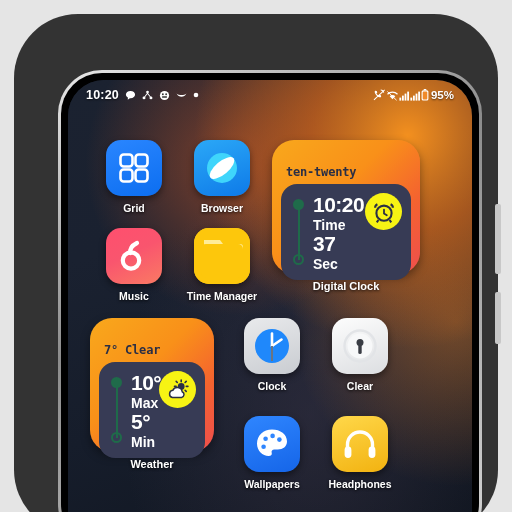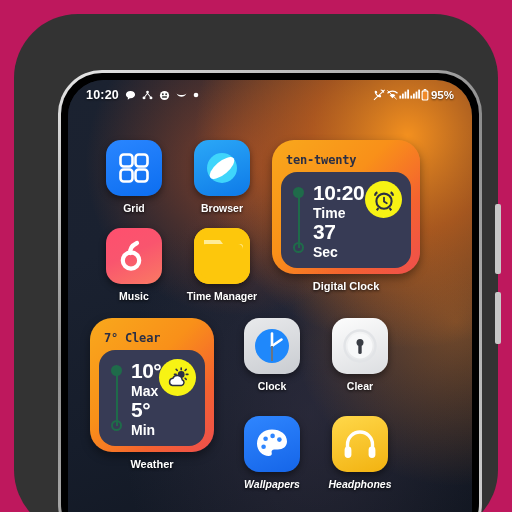--- a/index.html
+++ b/index.html
@@ -1,20 +1,20 @@
 <!DOCTYPE html>
 <html><head>
 <meta charset="utf-8">
 <style>
   * { margin:0; padding:0; box-sizing:border-box; }
   html,body{
     width:512px;height:512px;overflow:hidden;background:#000;
     font-family:"Liberation Sans", sans-serif;
   }
-  #stage{position:relative;width:512px;height:512px;background:#be185d;}
+  #stage{position:relative;width:512px;height:512px;background:#e5e5e5;}
 
   
   .phone-frame{
     position:absolute;left:14px;top:14px;width:484px;height:520px;
     background:#333333;border-radius:64px;
   }
   .side-btn{
     position:absolute;right:-3px;background:#c8c8c8;border-radius:2px;
   }
   .side-btn.b1{top:190px;width:6px;height:70px;}
@@ -46,21 +46,21 @@
       linear-gradient(160deg,#1b2230 0%,#1a2130 30%,#161d2b 60%,#10151f 100%);
   }
 
   
   .statusbar{
     position:absolute;left:0;top:0;width:100%;height:30px;
     display:flex;align-items:center;justify-content:space-between;
     padding:0 18px;color:#fff;
   }
   .sb-left{display:flex;align-items:center;gap:6px;}
-  .sb-right{display:flex;align-items:flex-start;}
+  .sb-right{display:flex;align-items:flex-end;}
   .sb-time{font-size:12.5px;font-weight:bold;letter-spacing:.2px;
            text-shadow:0 1px 2px rgba(0,0,0,.6);}
   .sb-pct{font-size:11.5px;font-weight:bold;margin-left:2px;
           text-shadow:0 1px 2px rgba(0,0,0,.6);}
   .sb-ico{display:inline-flex;align-items:center;justify-content:center;}
   .sb-ico svg{display:block;}
 
   
   .home{position:absolute;left:0;top:30px;right:0;bottom:0;padding:30px 22px 0 22px;}
   .row{display:flex;gap:0;}
@@ -81,21 +81,21 @@
   .ic-browser{background:linear-gradient(160deg,#2ba8f7,#0e7ae8);}
   .ic-music{background:linear-gradient(155deg,#ff4f6e,#f9556e 45%,#fa7a63);}
   .ic-file{background:linear-gradient(160deg,#ffd21a,#f5b800);}
   .ic-clock{background:linear-gradient(160deg,#e9eaec,#c9ccd1);}
   .ic-lock{background:linear-gradient(160deg,#fdfdfd,#dcdee1);}
   .ic-wall{background:linear-gradient(160deg,#2f86ff,#1565e8);}
   .ic-head{background:linear-gradient(160deg,#ffd84a,#f2b210);}
 
   
   .widget{
-    border-radius:22px;padding:12px 9px 9px 9px;
+    border-radius:22px;padding:24px 9px 9px 9px;
     background:linear-gradient(135deg,#f9a81c 0%,#f99019 42%,#f4632f 72%,#ef4e4e 100%);
     box-shadow:0 4px 10px rgba(0,0,0,.4);
     display:flex;flex-direction:column;
   }
   .wtitle{
     font-family:"DejaVu Sans Mono", monospace;
     font-size:12px;color:#2b2f45;font-weight:bold;
     padding:1px 0 5px 5px;letter-spacing:-.2px;
   }
   .wcard{
@@ -360,21 +360,21 @@
                         <circle cx="21" cy="21" r="15.5" fill="none" stroke="#e2e4e7" stroke-width="2.4"></circle>
                         <circle cx="21" cy="21" r="12.5" fill="#f7f8f9"></circle>
                         <circle cx="21" cy="17.6" r="3.5" fill="#3a3d45"></circle>
                         <path d="M21 19.6 L21 27.4" stroke="#3a3d45" stroke-width="3.4" stroke-linecap="round"></path>
                       </svg>
                     </div>
                     <div class="applabel">Clear</div>
                   </div>
                 </div>
 
-                <div class="row" style="margin-top:14px;font-style:italic;">
+                <div class="row" style="margin-top:14px;">
                   <div class="cell">
                     <div class="appicon ic-wall">
                       <svg width="36" height="36" viewBox="0 0 36 36">
                         <path d="M18 3.5 C9.4 3.5 3 9.6 3 17.6 c0 7.4 5.6 12.4 11.6 12.4 2.8 0 3.6-1.6 3.1-3.2 -.6-1.9.6-3.4 2.7-3.4 h3.4 c5 0 9.2-3 9.2-8 0-7-6.6-11.9-15-11.9z" fill="#fff"></path>
                         <circle cx="11.6" cy="12.8" r="2.3" fill="#2f86ff"></circle>
                         <circle cx="18.6" cy="9.9" r="2.3" fill="#2f86ff"></circle>
                         <circle cx="25.4" cy="13.6" r="2.3" fill="#2f86ff"></circle>
                         <circle cx="9.6" cy="20.8" r="2.3" fill="#2f86ff"></circle>
                       </svg>
                     </div>

